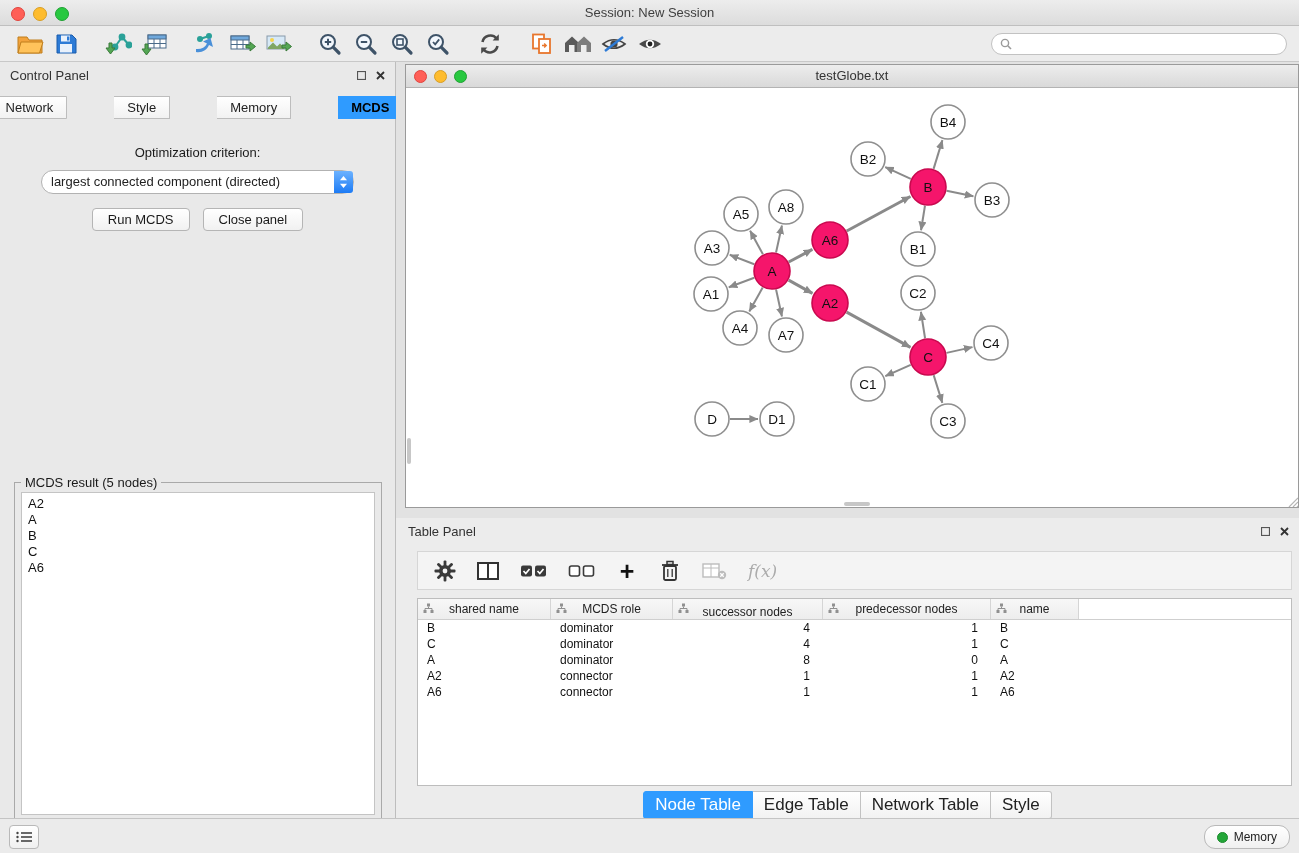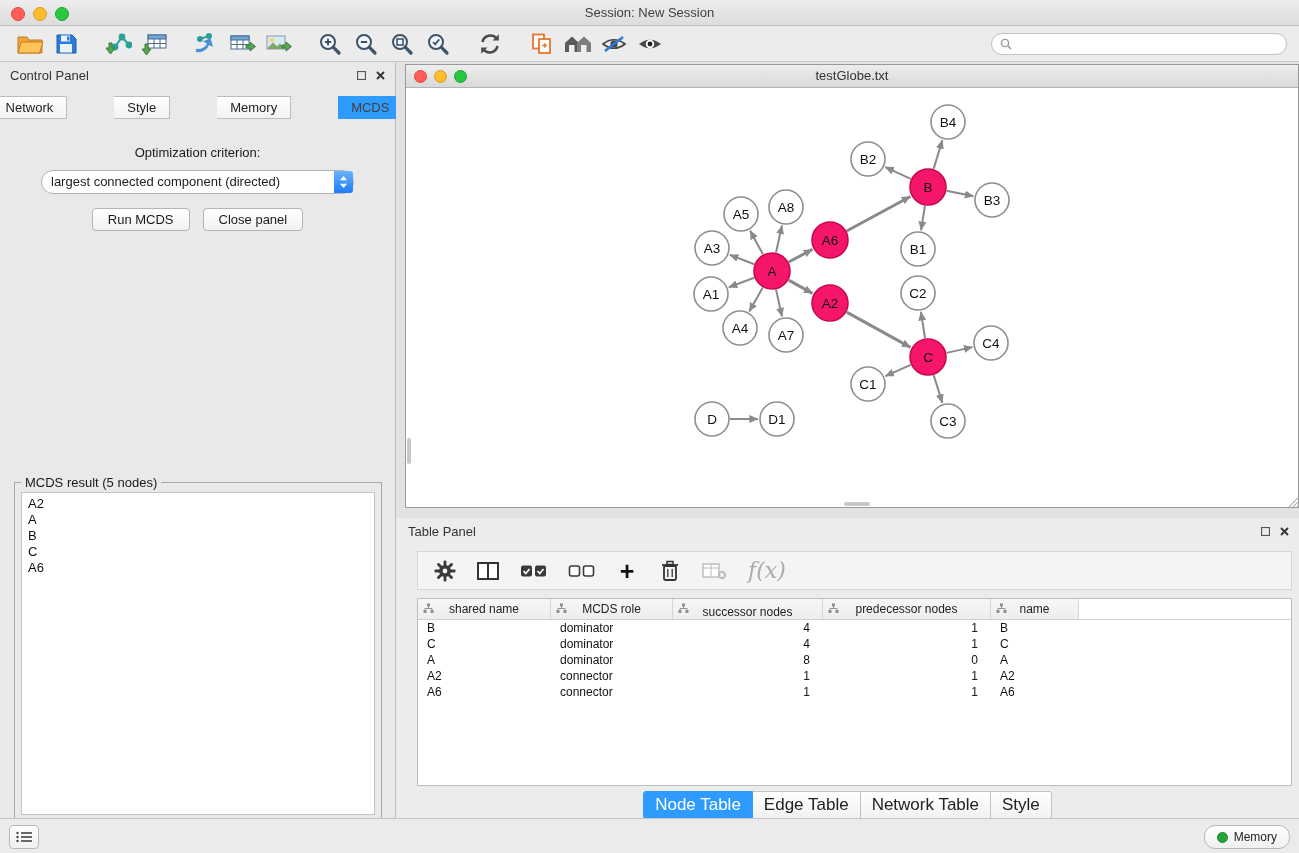--- a/index.html
+++ b/index.html
@@ -22,21 +22,21 @@
   .search input{border:none;outline:none;flex:1;font-size:12px;background:transparent;margin-left:5px;font-family:"Liberation Sans",sans-serif;}
 
   
   .control-panel{position:absolute;left:0;top:62px;width:396px;height:756px;background:#E9E9E9;border-right:1px solid #BDBDBD;box-sizing:border-box;}
   .cp-header{height:28px;line-height:28px;padding-left:10px;font-size:13px;color:#333;}
   .panel-winbtns{position:absolute;right:10px;top:9px;display:flex;gap:10px;align-items:center;}
   .cp-tabs{display:flex;justify-content:center;margin-top:6px;gap:47px;}
   .cp-tab{padding:3px 13px;font-size:13px;background:linear-gradient(#FFFFFF,#F2F2F2);border:1px solid #BDBDBD;border-left:none;color:#222;}
   .cp-tab:first-child{border-left:1px solid #BDBDBD;border-radius:4px 0 0 4px;}
   .cp-tab:last-child{border-radius:0 4px 4px 0;}
-  .cp-tab.selected{background:#2F9BFF;border-color:#2F9BFF;color:#404040;}
+  .cp-tab.selected{background:#2F9BFF;border-color:#2F9BFF;color:#000000;font-weight:bold;}
   .opt-label{text-align:center;margin-top:26px;font-size:13px;color:#1a1a1a;}
   .dropdown{position:relative;margin:10px auto 0 auto;width:313px;height:24px;background:#FFF;border:1px solid #B2B2B2;border-radius:12px;box-sizing:border-box;line-height:22px;padding-left:9px;font-size:13px;}
   .dropdown .stepper{position:absolute;right:0;top:0;bottom:0;width:19px;background:linear-gradient(#6CB2FF,#1D7BF5);border-radius:0 3px 3px 0;display:flex;align-items:center;justify-content:center;}
   .cp-buttons{display:flex;justify-content:center;gap:13px;margin-top:14px;}
   .mac-btn{height:23px;padding:0 15px;background:linear-gradient(#FFFFFF,#F1F1F1);border:1px solid #B5B5B5;border-radius:4px;font-size:13px;line-height:21px;color:#1a1a1a;}
   .result-group{position:absolute;left:14px;top:394px;width:368px;height:340px;border:1px solid #A9A9A9;box-sizing:border-box;margin-top:26px;}
   .result-legend{position:absolute;top:-8px;left:6px;background:#E9E9E9;padding:0 4px;font-size:13px;color:#1a1a1a;}
   .result-list{position:absolute;left:6px;right:6px;top:9px;bottom:6px;background:#FFF;border:1px solid #C4C4C4;padding:3px 6px;overflow:hidden;box-sizing:border-box;}
   .result-item{font-size:13px;line-height:16px;color:#111;}
 
@@ -50,21 +50,21 @@
   .scroll-mark-v{position:absolute;left:1px;top:350px;width:4px;height:26px;background:#C7C7C7;border-radius:2px;}
   .scroll-mark-h{position:absolute;left:438px;bottom:1px;width:26px;height:4px;background:#C7C7C7;border-radius:2px;}
   .resize-grip{position:absolute;right:0;bottom:0;}
 
   
   .table-panel{position:absolute;left:0;top:456px;width:903px;height:300px;background:#ECECEC;}
   .tp-header{height:28px;line-height:28px;padding-left:12px;font-size:13px;color:#333;position:relative;}
   .tp-toolbar{position:absolute;left:21px;top:33px;width:875px;height:39px;background:#F4F4F4;border:1px solid #D6D6D6;box-sizing:border-box;display:flex;align-items:center;gap:21px;padding-left:16px;}
   .tp-tool{display:flex;align-items:center;justify-content:center;min-width:22px;height:26px;}
   .plus-glyph{font-size:25px;font-weight:bold;color:#111;line-height:22px;}
-  .fx-glyph{font-family:"DejaVu Serif",serif;font-style:italic;color:#ABABAB;font-size:22px;}
+  .fx-glyph{font-family:"DejaVu Serif",serif;font-style:italic;color:#ABABAB;font-size:17px;}
   .tp-table{position:absolute;left:21px;top:80px;width:875px;height:188px;background:#FFF;border:1px solid #BDBDBD;box-sizing:border-box;overflow:hidden;}
   .tbl-head{display:flex;height:20px;border-bottom:1px solid #CFCFCF;background:#FFF;}
   .th-cell{position:relative;display:flex;align-items:center;justify-content:center;background:linear-gradient(#F7F7F7,#EDEDED);border-right:1px solid #D5D5D5;font-size:12px;color:#222;box-sizing:border-box;flex:0 0 auto;}
   .th-cell .hicn{position:absolute;left:5px;top:4px;}
   .tbl-row{display:flex;height:16px;align-items:center;}
   .td-cell{font-size:12px;color:#111;box-sizing:border-box;flex:0 0 auto;white-space:nowrap;overflow:hidden;}
   .td-left{text-align:left;padding-left:9px;}
   .td-right{text-align:right;padding-right:13px;}
   .tp-tabs{position:absolute;left:0;top:273px;width:100%;display:flex;justify-content:center;}
   .tp-tab{padding:3px 11px;font-size:17px;background:linear-gradient(#FFFFFF,#F2F2F2);border:1px solid #C2C2C2;border-left:none;color:#222;}

